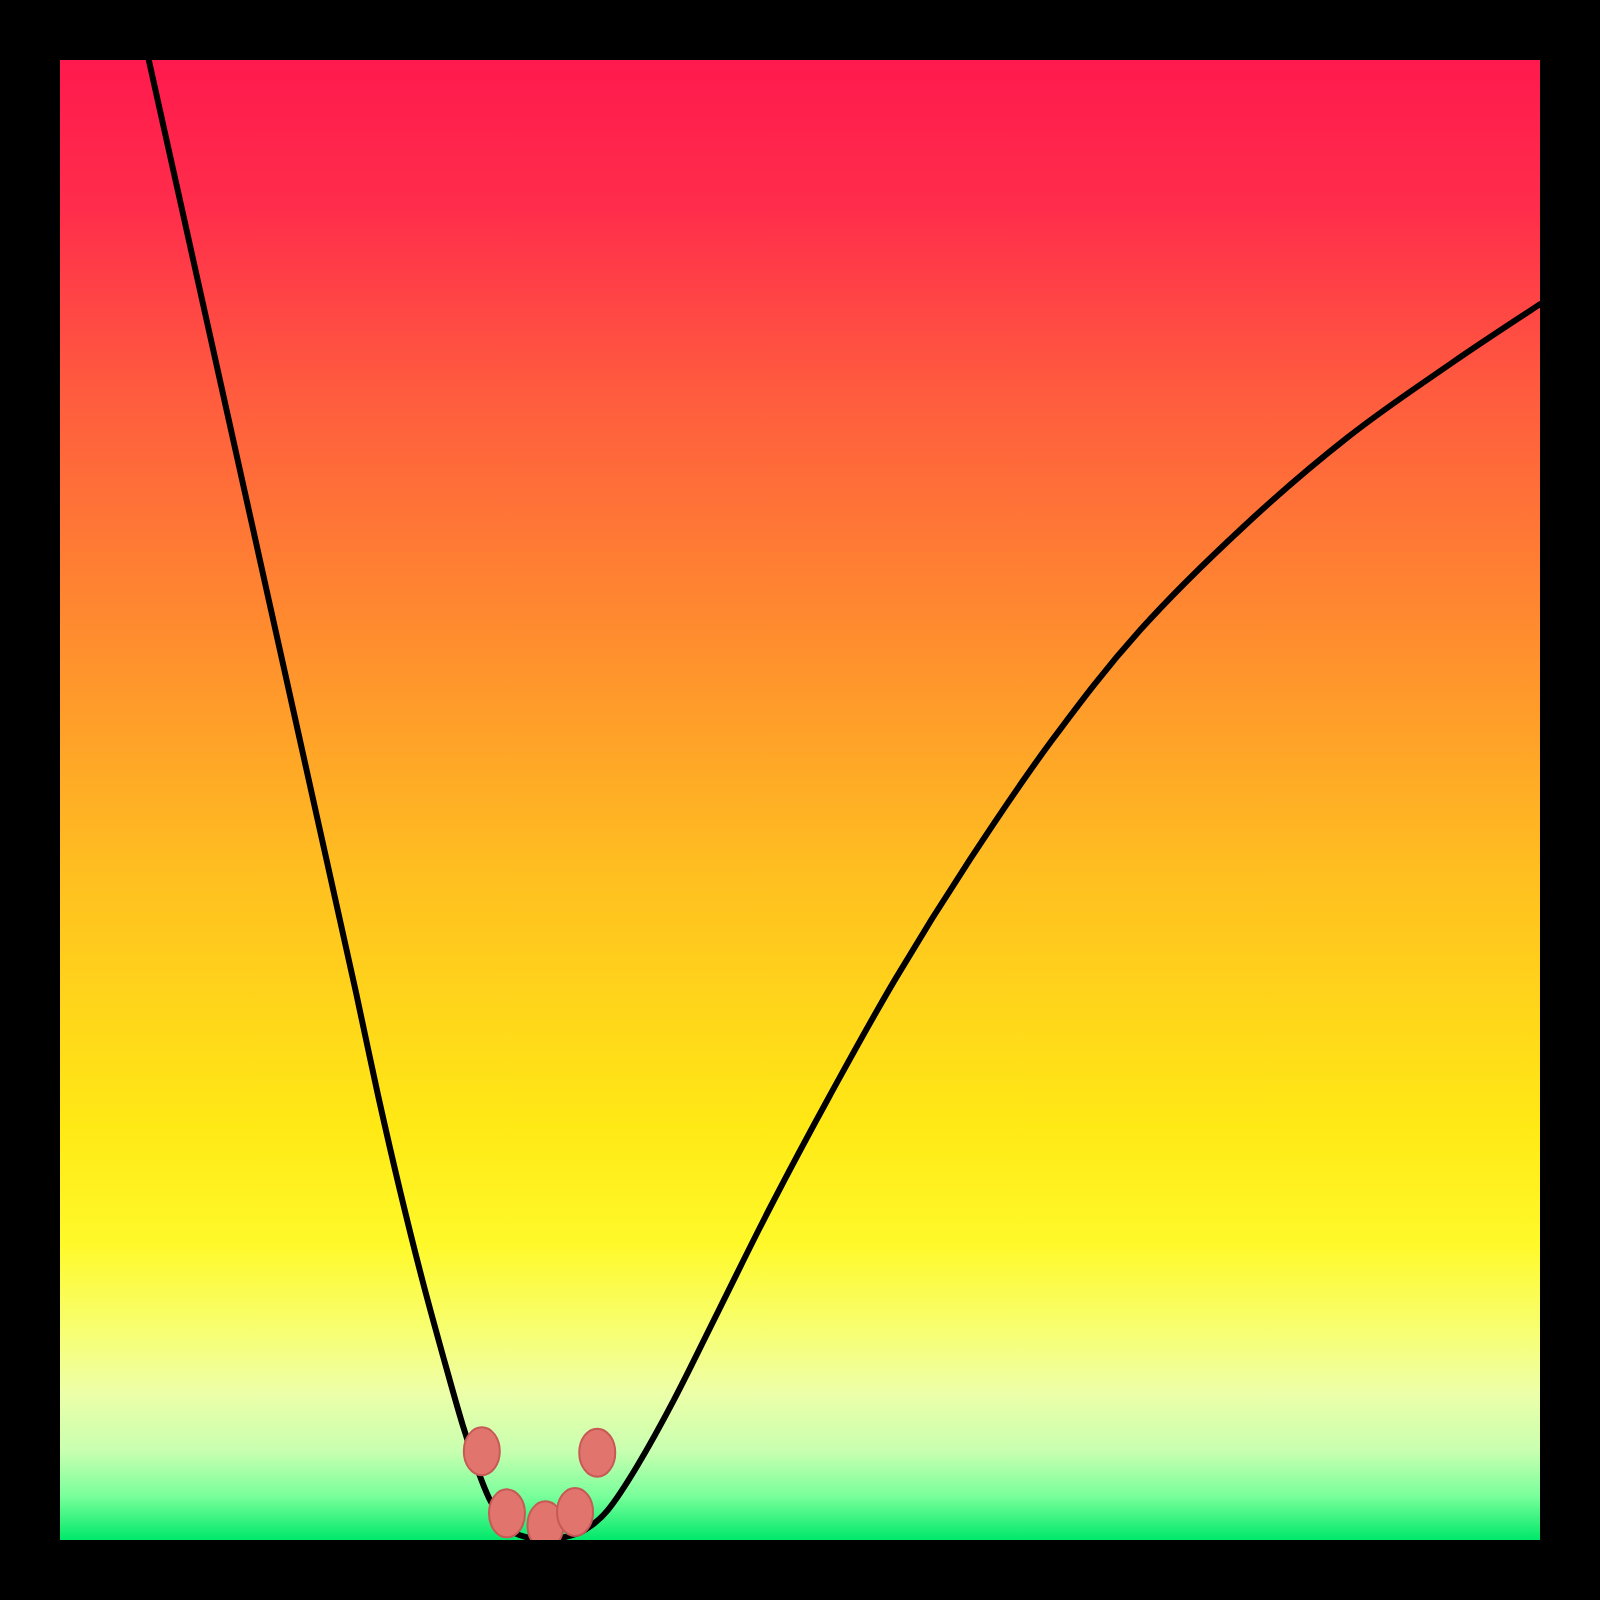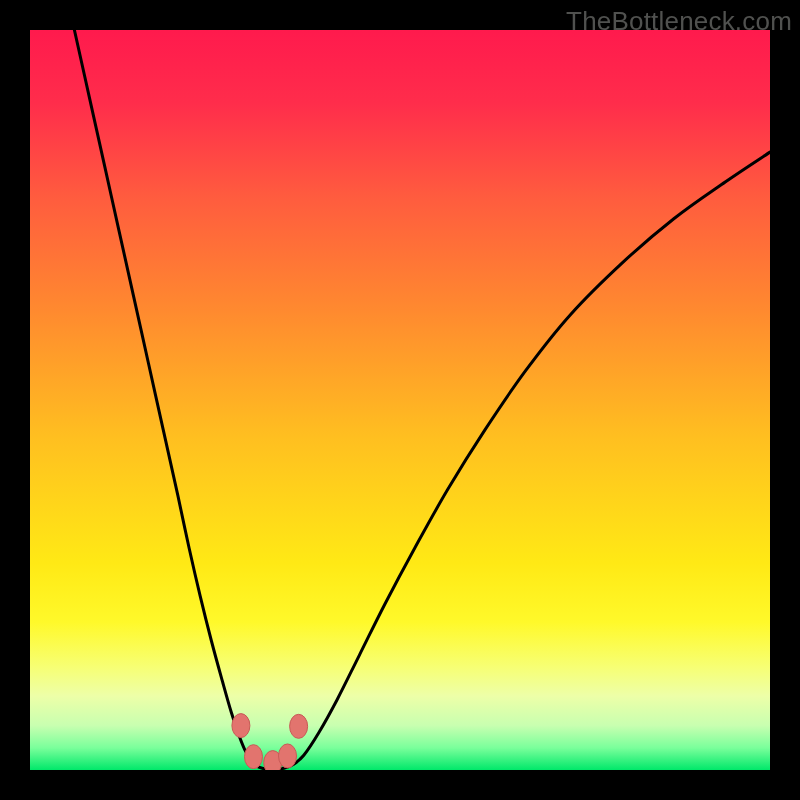--- a/index.html
+++ b/index.html
@@ -68,14 +68,13 @@
       <path id="curve-path" d="M 44.40 0.00 C 47.06 11.99, 53.87 42.62, 59.20 66.60 C 64.53 90.58, 68.67 109.22, 74.00 133.20 C 79.33 157.18, 83.47 175.82, 88.80 199.80 C 94.13 223.78, 98.27 242.42, 103.60 266.40 C 108.93 290.38, 113.07 309.02, 118.40 333.00 C 123.73 356.98, 127.87 375.62, 133.20 399.60 C 138.53 423.58, 143.34 444.89, 148.00 466.20 C 152.66 487.51, 155.10 500.02, 159.10 518.00 C 163.10 535.98, 166.20 549.45, 170.20 566.10 C 174.20 582.75, 177.30 595.18, 181.30 610.50 C 185.30 625.82, 188.80 638.28, 192.40 651.20 C 196.00 664.12, 198.35 672.69, 201.28 682.28 C 204.21 691.87, 206.28 697.82, 208.68 704.48 C 211.08 711.14, 212.47 714.75, 214.60 719.28 C 216.73 723.81, 218.52 726.71, 220.52 729.64 C 222.52 732.57, 223.44 733.96, 225.70 735.56 C 227.96 737.16, 230.44 737.85, 233.10 738.52 C 235.76 739.19, 237.84 739.13, 240.50 739.26 C 243.16 739.39, 245.24 739.53, 247.90 739.26 C 250.56 738.99, 252.64 738.58, 255.30 737.78 C 257.96 736.98, 259.37 737.08, 262.70 734.82 C 266.03 732.56, 269.14 730.93, 273.80 725.20 C 278.46 719.47, 282.61 712.99, 288.60 703.00 C 294.59 693.01, 299.77 683.69, 307.10 669.70 C 314.43 655.71, 320.64 642.62, 329.30 625.30 C 337.96 607.98, 345.21 592.81, 355.20 573.50 C 365.19 554.19, 373.48 538.65, 384.80 518.00 C 396.12 497.35, 405.45 480.11, 418.10 458.80 C 430.75 437.49, 441.11 420.91, 455.10 399.60 C 469.09 378.29, 480.48 361.05, 495.80 340.40 C 511.12 319.75, 522.88 304.21, 540.20 284.90 C 557.52 265.59, 573.35 250.42, 592.00 233.10 C 610.65 215.78, 625.15 203.35, 643.80 188.70 C 662.45 174.05, 678.28 163.69, 695.60 151.70 C 712.92 139.71, 732.01 127.43, 740.00 122.10" fill="none" stroke-width="3" stroke-linecap="round" stroke-linejoin="round" stroke="#000000"></path>
       <g id="markers-group">
           <ellipse cx="210.90" cy="695.60" rx="9" ry="12" fill="#e2746e" stroke="#c75a56" stroke-width="1"></ellipse>
           <ellipse cx="223.48" cy="726.68" rx="9" ry="12" fill="#e2746e" stroke="#c75a56" stroke-width="1"></ellipse>
           <ellipse cx="242.72" cy="732.60" rx="9" ry="12" fill="#e2746e" stroke="#c75a56" stroke-width="1"></ellipse>
           <ellipse cx="257.52" cy="725.94" rx="9" ry="12" fill="#e2746e" stroke="#c75a56" stroke-width="1"></ellipse>
           <ellipse cx="268.62" cy="696.34" rx="9" ry="12" fill="#e2746e" stroke="#c75a56" stroke-width="1"></ellipse>
         </g>
     </svg>
   </div>
-  <div class="watermark">TheBottleneck.com</div>
 </div>
 
 </body></html>

